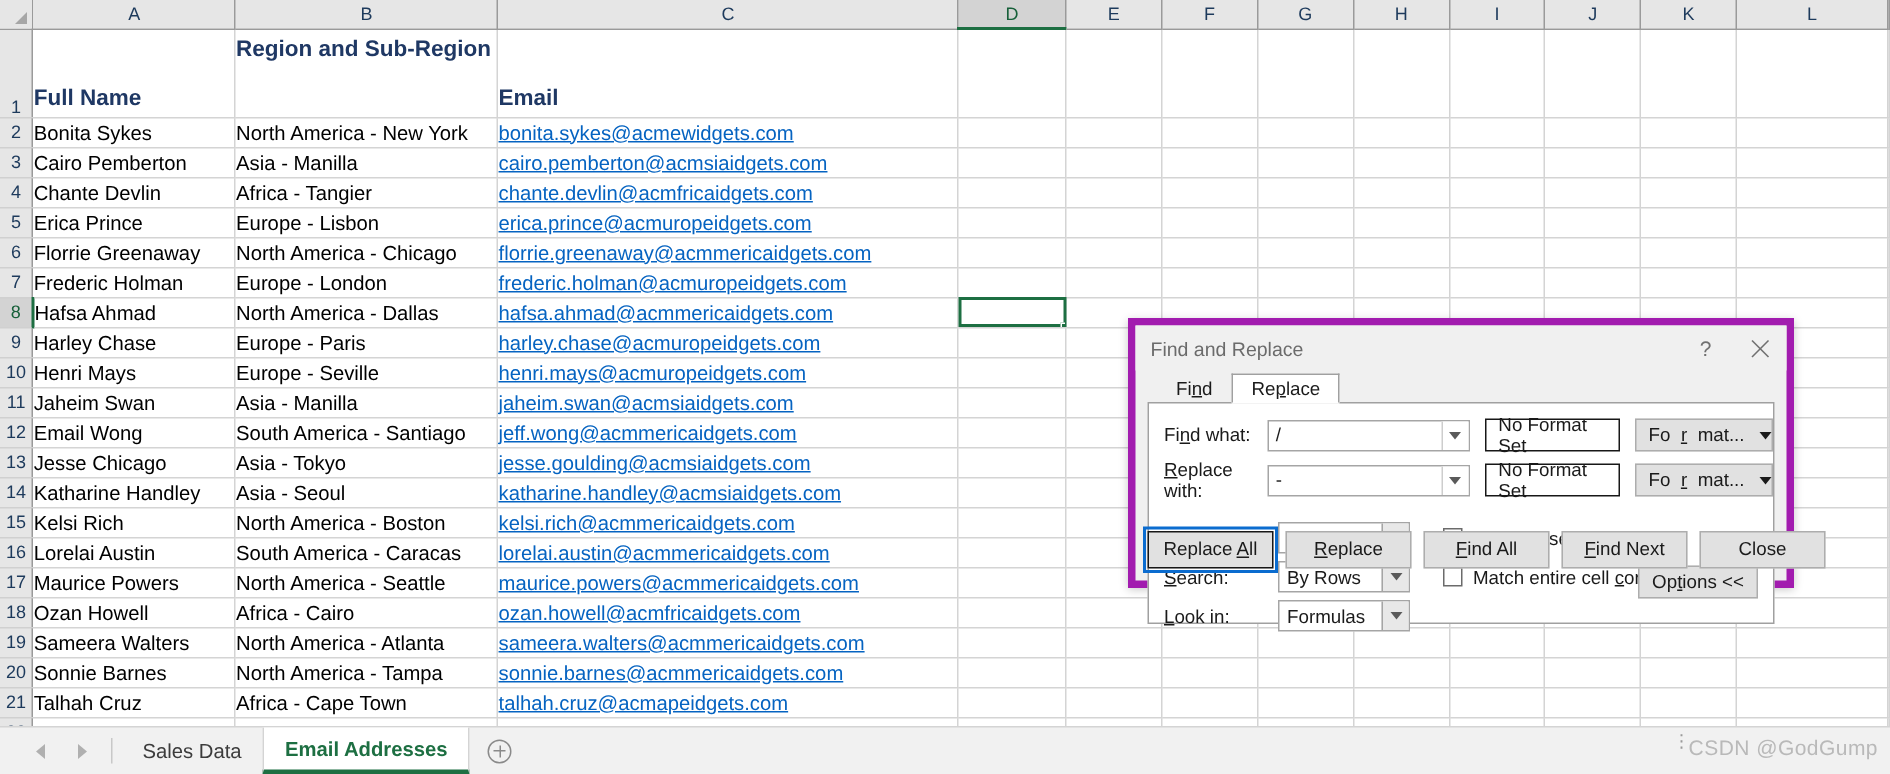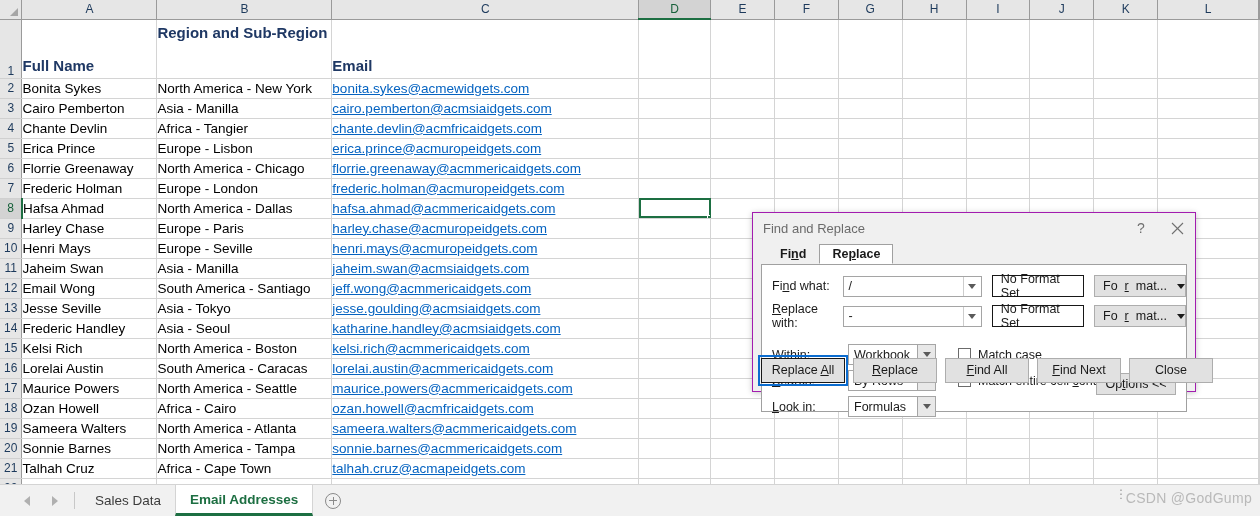--- a/index.html
+++ b/index.html
@@ -138,38 +138,38 @@
   .wm-dots {
     position: absolute; right: 142px; top: 492px;
     width: 3px; color: #9a9a9a; font-size: 12px; line-height: 5px;
   }
 
   
   .dialog {
     position: absolute; left: 752px; top: 212px;
     width: 444px; height: 180px;
     background: #f0f0f0;
-    border: 1px solid #a21caf;
+    border: 5px solid #a21caf;
     box-shadow: 0 1px 6px rgba(0,0,0,.22);
     font-size: 12.5px;
     color: #1a1a1a;
   }
   .dlg-title {
     height: 30px; display: flex; align-items: center;
     padding-left: 10px; background: #f0f0f0;
     color: #6b6b6b; font-size: 13px;
   }
   .dlg-title .tt { flex: 1; }
   .dlg-help, .dlg-close {
     width: 36px; height: 28px; display:flex; align-items:center; justify-content:center;
     color: #707070; font-size: 14px;
   }
   .dlg-close svg { display:block; }
 
-  .tabs { display: flex; padding-left: 14px; height: 21px; align-items: center; position: relative; z-index: 2; font-weight: bold;}
+  .tabs { display: flex; padding-left: 14px; height: 21px; align-items: flex-end; position: relative; z-index: 2;}
   .tab {
     padding: 2px 12px 2px 12px; font-size: 12.5px;
     border: 1px solid transparent; border-bottom: none;
     background: transparent; color: #1a1a1a;
   }
   .tab.active {
     background: #ffffff;
     border: 1px solid #a0a0a0;
     border-bottom: 1px solid #ffffff;
     margin-bottom: -1px;
@@ -446,37 +446,37 @@
             <td class="cell"></td>
             <td class="cell"></td>
             <td class="cell"></td>
             <td class="cell"></td>
             <td class="cell"></td>
             <td class="cell"></td>
             <td class="cell"></td>
           </tr>
           <tr style="height: 20px;">
             <td class="rowhdr">13</td>
-            <td class="cell">Jesse Seville</td>
+            <td class="cell">Jesse Chicago</td>
             <td class="cell">Asia - Tokyo</td>
             <td class="cell email"><span class="mail">jesse.goulding@acmsiaidgets.com</span></td>
             <td class="cell"></td>
             <td class="cell"></td>
             <td class="cell"></td>
             <td class="cell"></td>
             <td class="cell"></td>
             <td class="cell"></td>
             <td class="cell"></td>
             <td class="cell"></td>
             <td class="cell"></td>
             <td class="cell"></td>
           </tr>
           <tr style="height: 20px;">
             <td class="rowhdr">14</td>
-            <td class="cell">Frederic Handley</td>
+            <td class="cell">Katharine Handley</td>
             <td class="cell">Asia - Seoul</td>
             <td class="cell email"><span class="mail">katharine.handley@acmsiaidgets.com</span></td>
             <td class="cell"></td>
             <td class="cell"></td>
             <td class="cell"></td>
             <td class="cell"></td>
             <td class="cell"></td>
             <td class="cell"></td>
             <td class="cell"></td>
             <td class="cell"></td>

